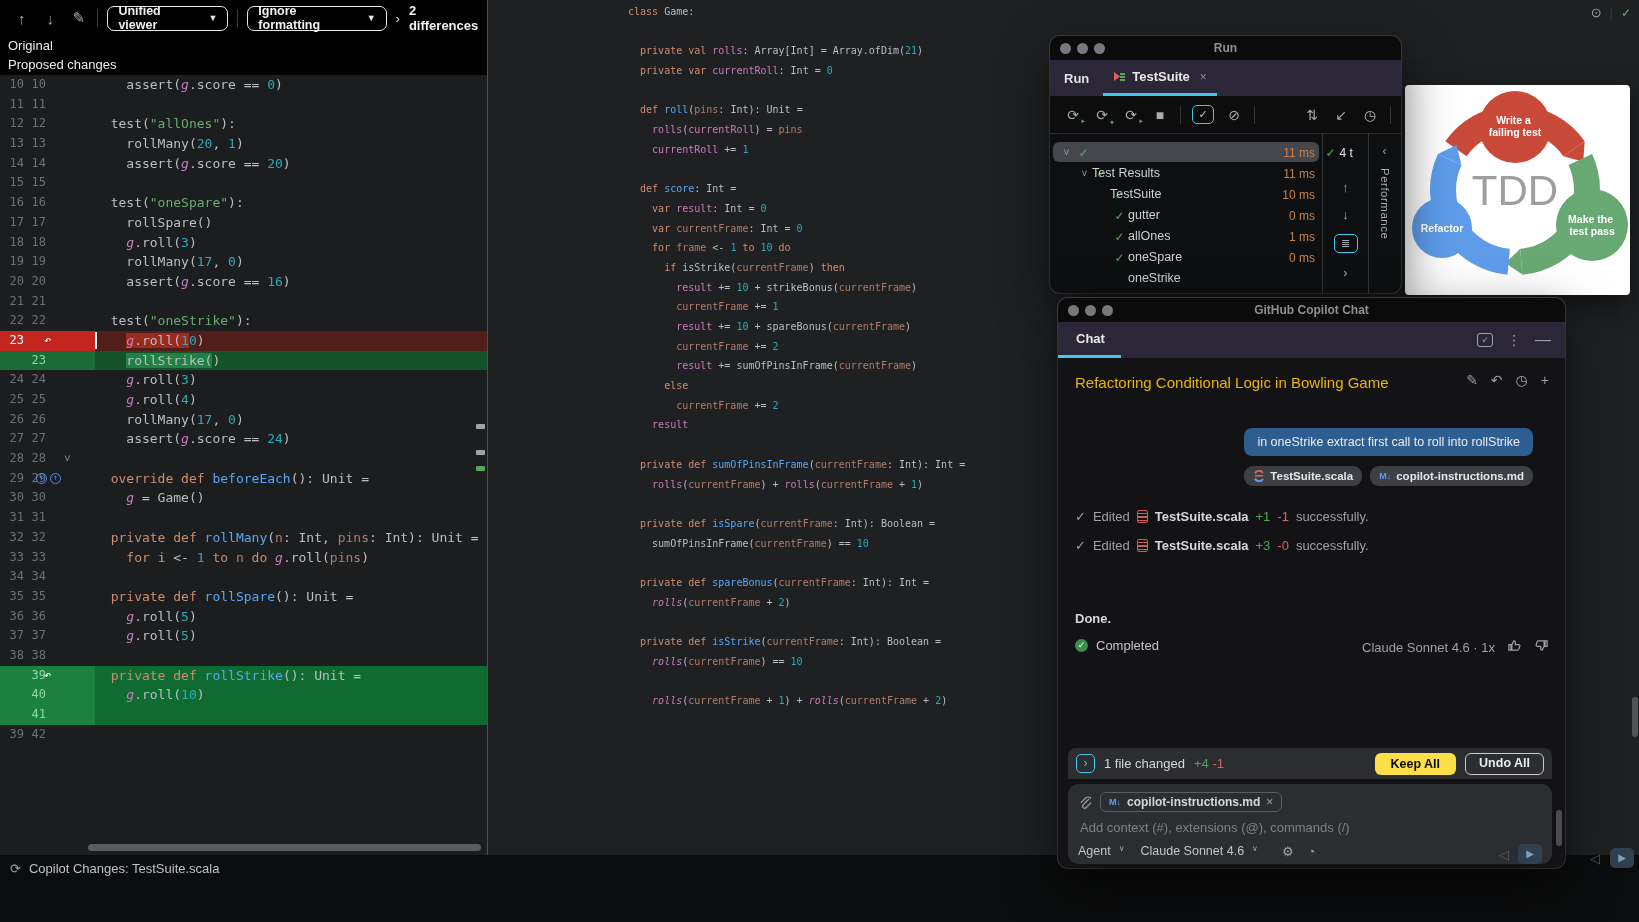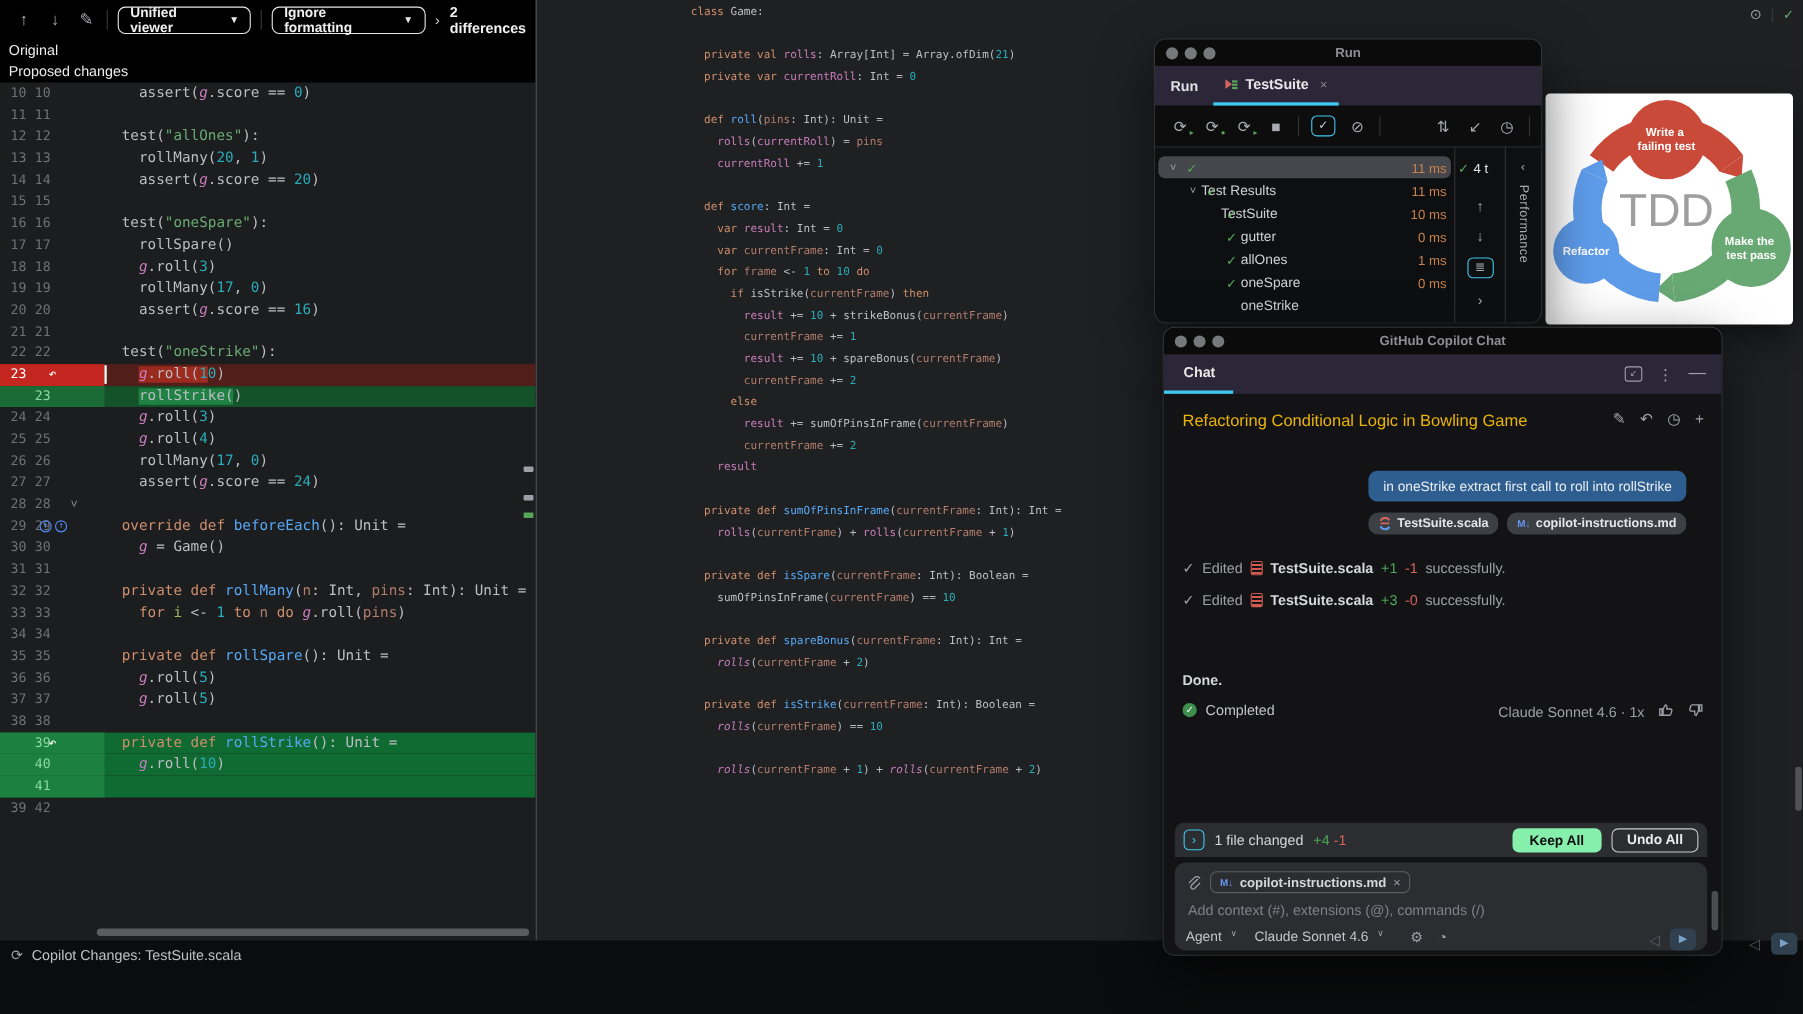--- a/index.html
+++ b/index.html
@@ -113,21 +113,21 @@
     background:repeating-linear-gradient(#0000 0 2px, #cf5b52 2px 3.5px); }
   .done-text { position:absolute; left:17px; top:253px; font-size:13px; font-weight:bold; color:#d5d7da; }
   .completed { position:absolute; left:17px; top:280px; display:flex; align-items:center; gap:8px; font-size:13px; color:#c2c5c9; }
   .gcheck { width:13px; height:13px; border-radius:50%; background:#3e8e4e; color:#fff; font-size:9px; line-height:13px; text-align:center; }
   .model-row { position:absolute; right:16px; top:280px; display:flex; align-items:center; gap:12px; color:#9da0a6; font-size:13px; }
   .thumb svg { width:15px; height:15px; fill:none; stroke:#9da0a6; stroke-width:1.3; }
   .chat-vscroll { position:absolute; left:498px; top:452px; width:6px; height:36px; background:#4a4c50; border-radius:3px; }
   .changes-bar { position:absolute; left:10px; top:450px; width:484px; height:31px; background:#2b2d30; border-radius:8px 8px 0 0; display:flex; align-items:center; padding:0 8px 0 8px; gap:9px; }
   .chevbox { width:19px; height:19px; border:1.5px solid #3fc8f0; border-radius:5px; color:#3fc8f0; font-size:12px; line-height:17px; text-align:center; }
   .cb-text { font-size:13px; color:#d5d7da; }
-  .btn-keep { margin-left:auto; background:#86efac; color:#0b0b0b; font-weight:bold; font-size:12.5px; border-radius:6px; height:22px; padding:0 16px; line-height:22px; }
+  .btn-keep { margin-left:auto; background:#fde047; color:#0b0b0b; font-weight:bold; font-size:12.5px; border-radius:6px; height:22px; padding:0 16px; line-height:22px; }
   .btn-undo { border:1.5px solid #c9cbce; color:#ececec; font-weight:bold; font-size:12.5px; border-radius:6px; height:22px; padding:0 13px; line-height:19px; }
   .input-card { position:absolute; left:10px; top:486px; width:484px; height:80px; background:#2b2d30; border-radius:10px; padding:8px 10px; }
   .in-row1 { display:flex; align-items:center; gap:9px; }
   .att-chip { display:flex; align-items:center; gap:6px; border:1px solid #5a5d62; border-radius:6px; height:20px; padding:0 8px; font-size:12px; font-weight:bold; color:#d5d7da; }
   .md-ic { color:#6897f1; font-size:9px; font-weight:bold; }
   .placeholder { margin-top:8px; font-size:13px; color:#7e8187; padding-left:2px; }
   .in-row3 { display:flex; align-items:flex-start; gap:6px; margin-top:9px; font-size:12.5px; color:#c2c5c9; }
   .ddcar { font-size:8px; color:#9da0a6; margin:0 10px 0 2px; }
   .in-ic { color:#9da0a6; font-size:13px; margin-left:8px; }
   .send-grp { margin-left:auto; display:flex; align-items:center; gap:9px; }
@@ -226,22 +226,22 @@
         <div class="eline"></div>
         <div class="eline"><span class="tk-pl">  </span><span class="tk-k">def </span><span class="tk-fn">score</span><span class="tk-pl">: Int =</span></div>
         <div class="eline"><span class="tk-pl">    </span><span class="tk-k">var </span><span class="tk-fld">result</span><span class="tk-pl">: Int = </span><span class="tk-num">0</span></div>
         <div class="eline"><span class="tk-pl">    </span><span class="tk-k">var </span><span class="tk-p">currentFrame</span><span class="tk-pl">: Int = </span><span class="tk-num">0</span></div>
         <div class="eline"><span class="tk-pl">    </span><span class="tk-k">for </span><span class="tk-p">frame</span><span class="tk-pl"> &lt;- </span><span class="tk-num">1</span><span class="tk-k"> to </span><span class="tk-num">10</span><span class="tk-k"> do</span></div>
         <div class="eline"><span class="tk-pl">      </span><span class="tk-k">if </span><span class="tk-pl">isStrike(</span><span class="tk-p">currentFrame</span><span class="tk-pl">) </span><span class="tk-k">then</span></div>
         <div class="eline"><span class="tk-pl">        </span><span class="tk-fld">result</span><span class="tk-pl"> += </span><span class="tk-num">10</span><span class="tk-pl"> + strikeBonus(</span><span class="tk-p">currentFrame</span><span class="tk-pl">)</span></div>
         <div class="eline"><span class="tk-pl">        </span><span class="tk-p">currentFrame</span><span class="tk-pl"> += </span><span class="tk-num">1</span></div>
         <div class="eline"><span class="tk-pl">        </span><span class="tk-fld">result</span><span class="tk-pl"> += </span><span class="tk-num">10</span><span class="tk-pl"> + spareBonus(</span><span class="tk-p">currentFrame</span><span class="tk-pl">)</span></div>
         <div class="eline"><span class="tk-pl">        </span><span class="tk-p">currentFrame</span><span class="tk-pl"> += </span><span class="tk-num">2</span></div>
+        <div class="eline"><span class="tk-pl">        </span><span class="tk-fld">result</span><span class="tk-pl"> += sumOfPinsInFrame(</span><span class="tk-p">currentFrame</span><span class="tk-pl">)</span></div>
         <div class="eline"><span class="tk-pl">      </span><span class="tk-k">else</span></div>
-        <div class="eline"><span class="tk-pl">        </span><span class="tk-fld">result</span><span class="tk-pl"> += sumOfPinsInFrame(</span><span class="tk-p">currentFrame</span><span class="tk-pl">)</span></div>
         <div class="eline"><span class="tk-pl">        </span><span class="tk-p">currentFrame</span><span class="tk-pl"> += </span><span class="tk-num">2</span></div>
         <div class="eline"><span class="tk-pl">    </span><span class="tk-fld">result</span></div>
         <div class="eline"></div>
         <div class="eline"><span class="tk-pl">  </span><span class="tk-k">private </span><span class="tk-k">def </span><span class="tk-fn">sumOfPinsInFrame</span><span class="tk-pl">(</span><span class="tk-p">currentFrame</span><span class="tk-pl">: Int): Int =</span></div>
         <div class="eline"><span class="tk-pl">    </span><span class="tk-fld">rolls</span><span class="tk-pl">(</span><span class="tk-p">currentFrame</span><span class="tk-pl">) + </span><span class="tk-fld">rolls</span><span class="tk-pl">(</span><span class="tk-p">currentFrame</span><span class="tk-pl"> + </span><span class="tk-num">1</span><span class="tk-pl">)</span></div>
         <div class="eline"></div>
         <div class="eline"><span class="tk-pl">  </span><span class="tk-k">private </span><span class="tk-k">def </span><span class="tk-fn">isSpare</span><span class="tk-pl">(</span><span class="tk-p">currentFrame</span><span class="tk-pl">: Int): Boolean =</span></div>
         <div class="eline"><span class="tk-pl">    sumOfPinsInFrame(</span><span class="tk-p">currentFrame</span><span class="tk-pl">) == </span><span class="tk-num">10</span></div>
         <div class="eline"></div>
         <div class="eline"><span class="tk-pl">  </span><span class="tk-k">private </span><span class="tk-k">def </span><span class="tk-fn">spareBonus</span><span class="tk-pl">(</span><span class="tk-p">currentFrame</span><span class="tk-pl">: Int): Int =</span></div>

